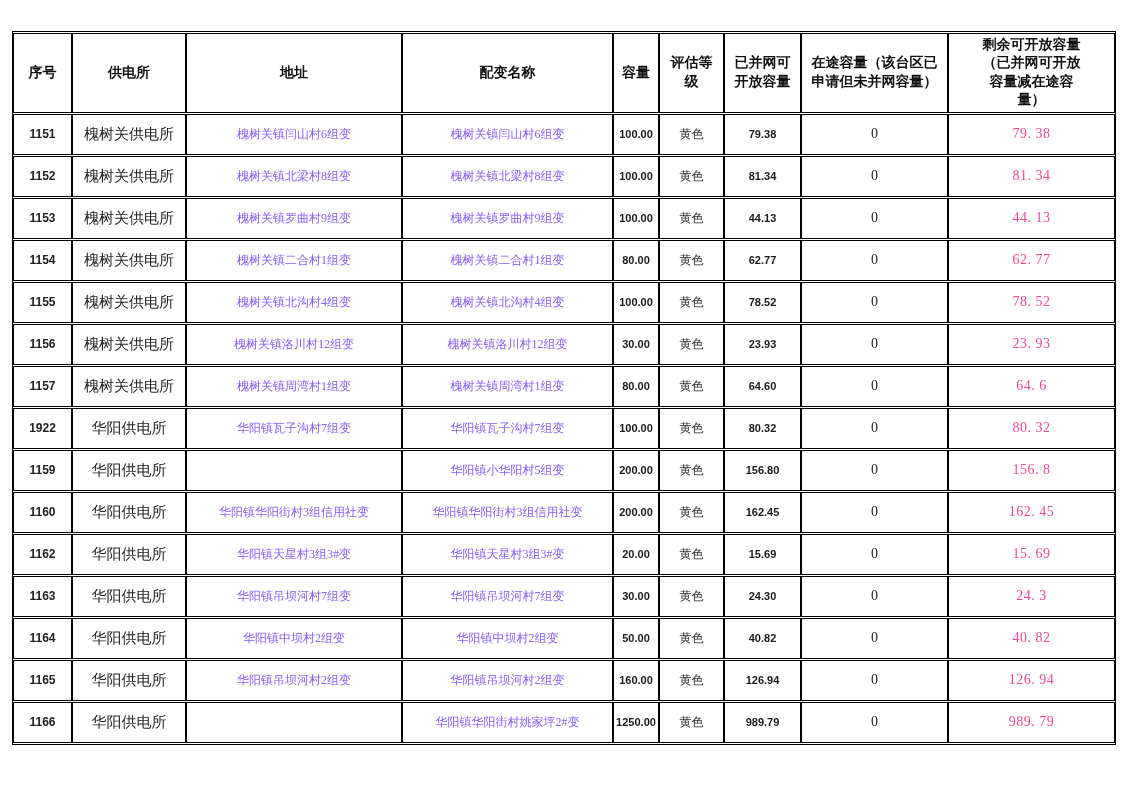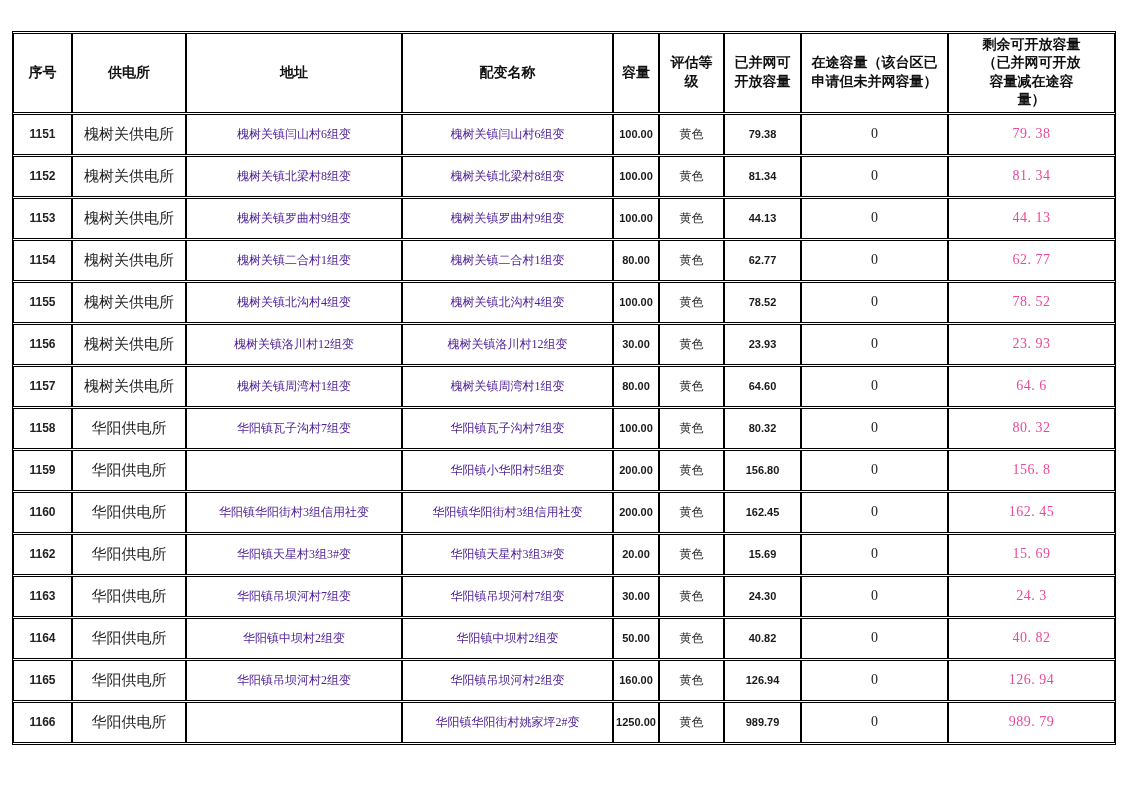--- a/index.html
+++ b/index.html
@@ -43,21 +43,21 @@
     padding: 2px 4px;
     color: #111;
   }
   thead th:nth-child(8) { padding: 2px 6px; }
   thead th:nth-child(9) { padding: 2px 32px; }
   tbody td { height: 37px; padding: 1px 2px; }
 
   
   td.c0 { font-family: "Liberation Sans", sans-serif; font-size: 12px; font-weight: 600; color: #222; }
   td.c1 { font-family: "Liberation Serif", serif; font-size: 15px; color: #1f1f1f; }
-  td.c2, td.c3 { font-family: "Liberation Serif", serif; font-size: 12px; color: #4c1d95; }
+  td.c2, td.c3 { font-family: "Liberation Serif", serif; font-size: 12px; color: #8b5cf6; }
   td.c4, td.c6 { font-family: "Liberation Sans", sans-serif; font-size: 11px; font-weight: 600; color: #1a1a1a; }
   td.c5 { font-family: "Liberation Serif", serif; font-size: 12px; color: #2a2a2a; }
   td.c7 { font-family: "Liberation Serif", serif; font-size: 14px; color: #1f1f1f; }
   td.c8 { font-family: "Liberation Serif", serif; font-size: 14px; color: #ec4899; letter-spacing: 0.5px; }
 
   .footer {
     position: absolute;
     left: 0;
     top: 794px;
     width: 100%;
@@ -169,21 +169,21 @@
           <td class="c1">槐树关供电所</td>
           <td class="c2">槐树关镇周湾村1组变</td>
           <td class="c3">槐树关镇周湾村1组变</td>
           <td class="c4">80.00</td>
           <td class="c5">黄色</td>
           <td class="c6">64.60</td>
           <td class="c7">0</td>
           <td class="c8">64. 6</td>
         </tr>
         <tr>
-          <td class="c0">1158</td>
+          <td class="c0">1922</td>
           <td class="c1">华阳供电所</td>
           <td class="c2">华阳镇瓦子沟村7组变</td>
           <td class="c3">华阳镇瓦子沟村7组变</td>
           <td class="c4">100.00</td>
           <td class="c5">黄色</td>
           <td class="c6">80.32</td>
           <td class="c7">0</td>
           <td class="c8">80. 32</td>
         </tr>
         <tr>

